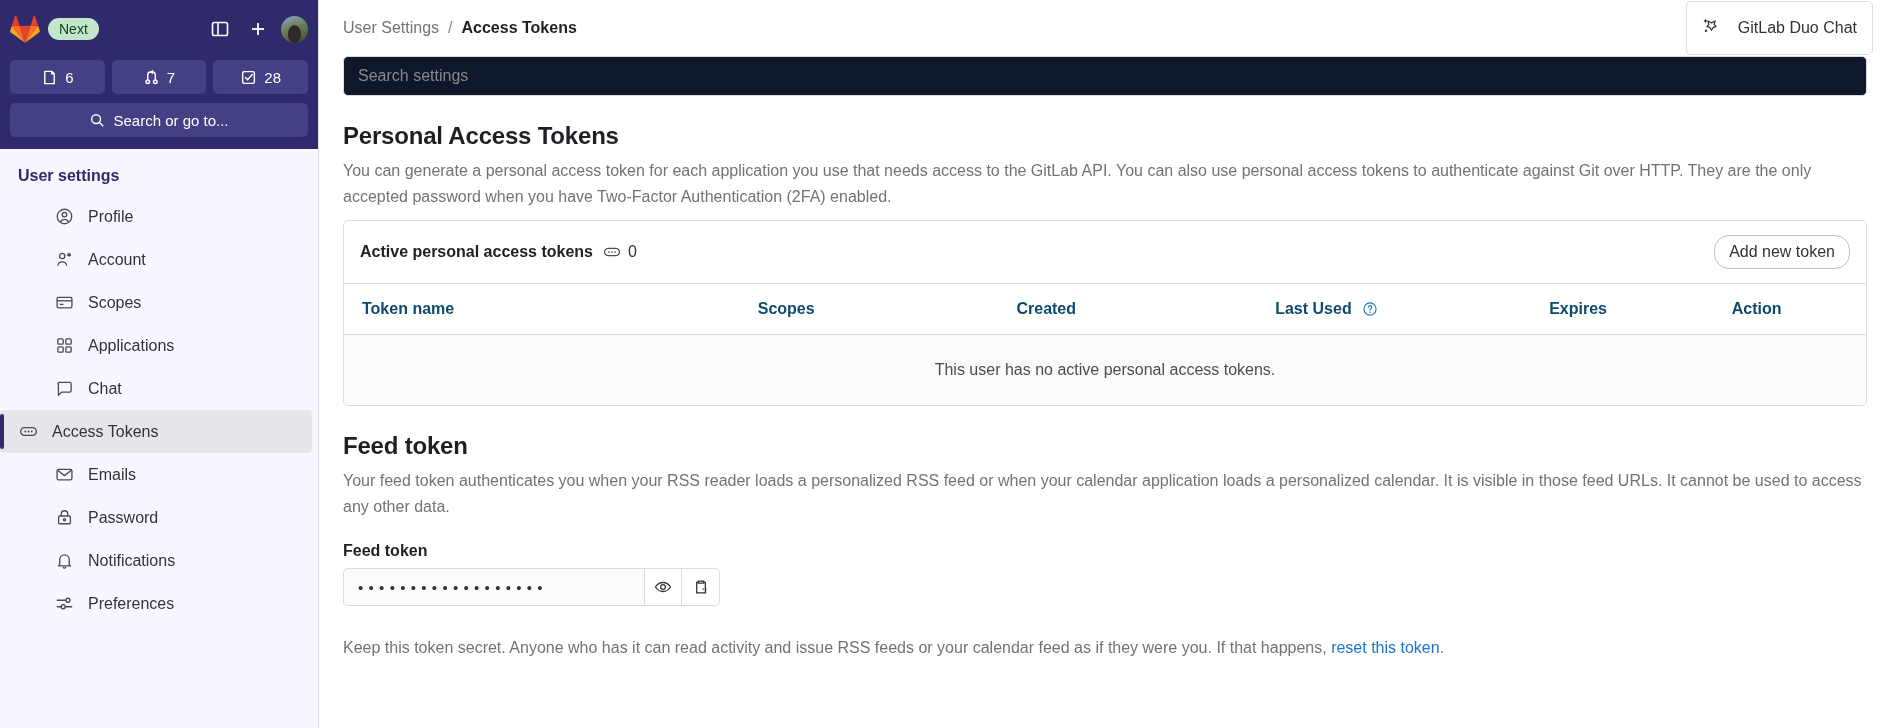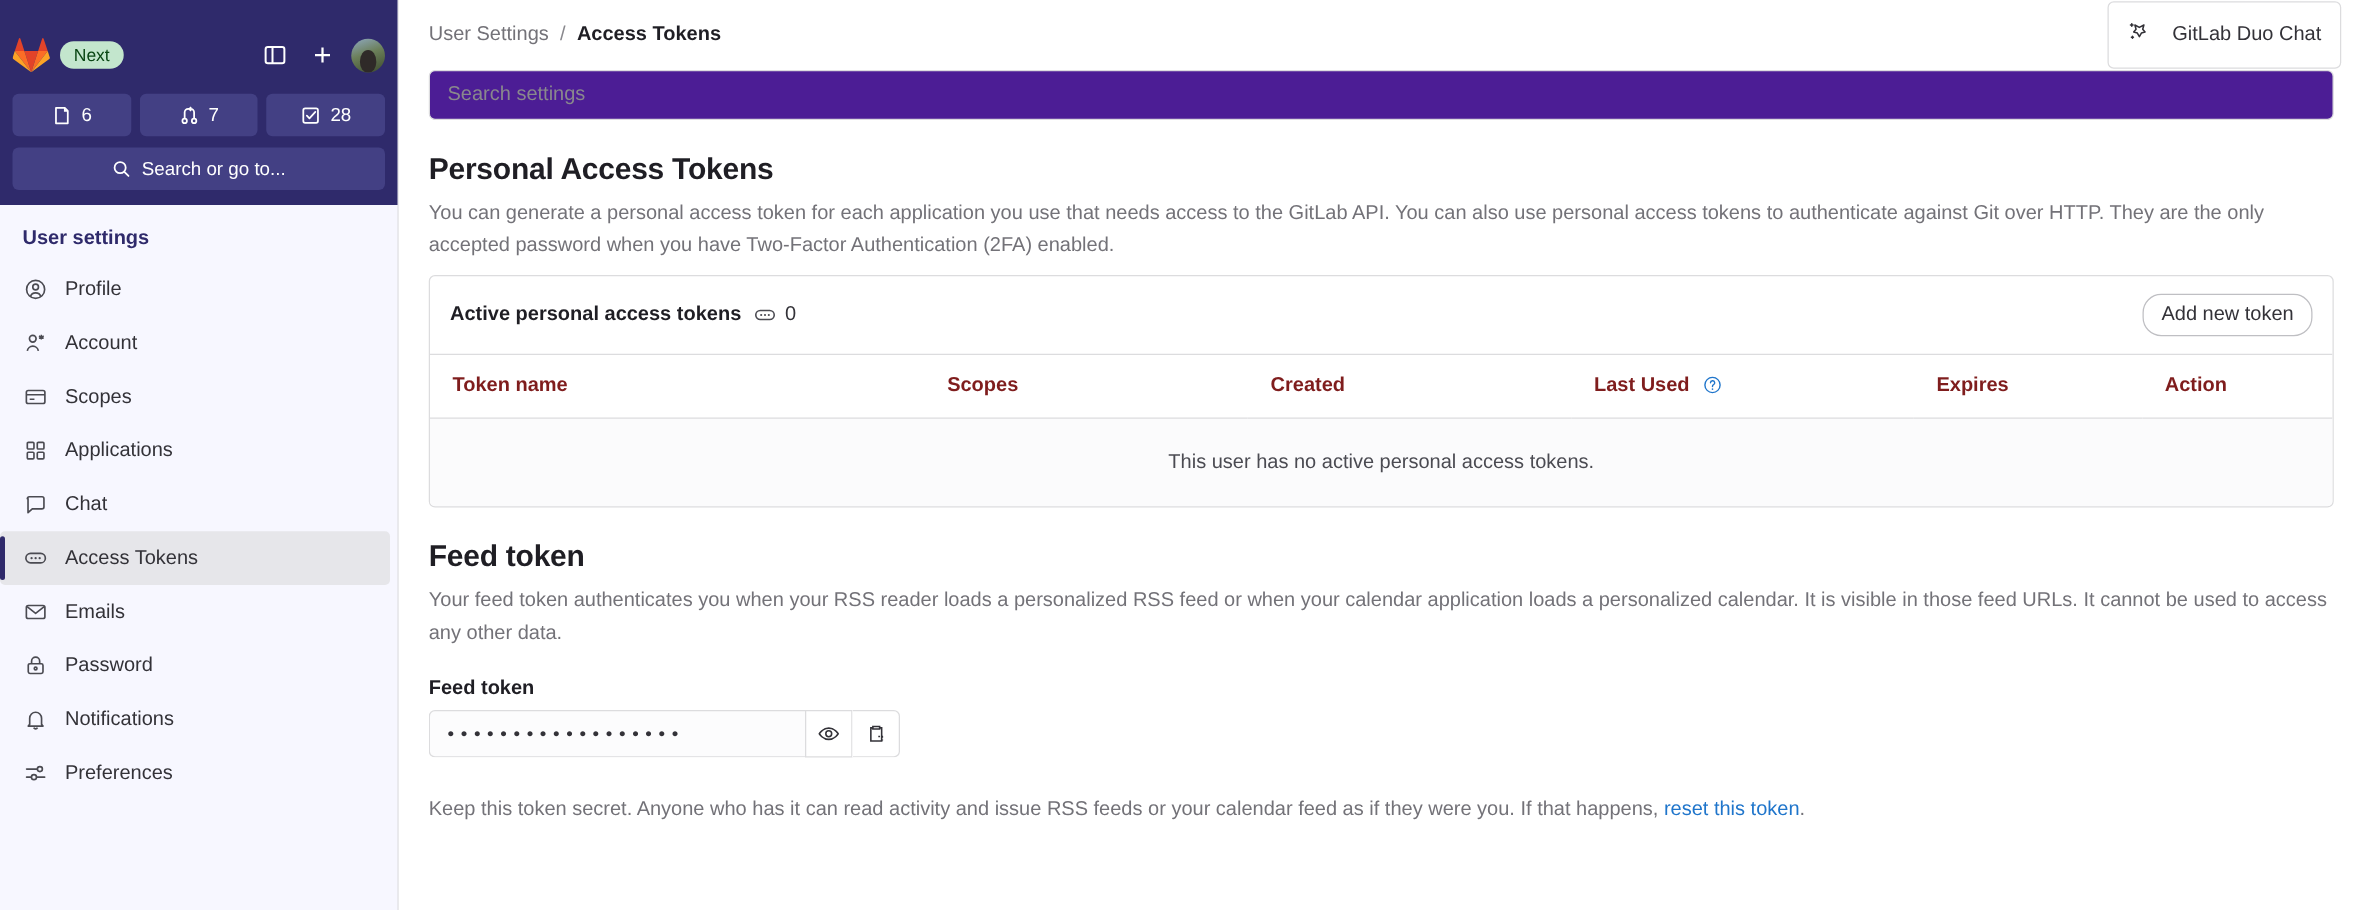--- a/index.html
+++ b/index.html
@@ -13,21 +13,21 @@
 
   
   .sidebar {
     width: 319px; min-width: 319px; height: 728px;
     background: #f7f7ff;
     display: flex; flex-direction: column;
     border-right: 1px solid #dcdcde;
   }
   .sb-top {
     background: #2f2a6b;
-    padding: 23px 10px 12px 10px;
+    padding: 8px 10px 12px 10px;
   }
   .sb-row1 {
     display: flex; align-items: center; gap: 8px;
     height: 42px;
   }
   .gl-logo { width: 30px; height: 30px; flex: none; }
   .next-badge {
     background: #c3e6cd; color: #0a4714;
     font-size: 14px; font-weight: 400;
     padding: 2px 11px; border-radius: 12px;
@@ -67,20 +67,21 @@
   .sb-scroll { flex: 1; overflow: hidden; padding-top: 12px; }
   .sb-title {
     font-size: 16px; font-weight: 700; color: #2f2a6b;
     padding: 6px 18px 10px 18px;
   }
   .nav-item {
     display: flex; align-items: center; gap: 14px;
     height: 43px; padding: 0 16px 0 18px;
     color: #333238; font-size: 16px; cursor: pointer;
     position: relative;
+    margin-left: 36px;
   }
   .nav-item .ic { width: 20px; height: 20px; flex: none;
     display: flex; align-items: center; justify-content: center; color: #4b4b52; }
   .nav-item.active { background: #e6e6ea; border-radius: 4px; margin: 0 6px 0 0; }
   .nav-item.active::before {
     content: ""; position: absolute; left: 0; top: 4px; bottom: 4px;
     width: 4px; border-radius: 2px; background: #2f2a6b;
   }
 
   
@@ -98,21 +99,21 @@
     display: flex; align-items: center; gap: 17px;
     height: 54px; padding: 0 15px;
     border: 1px solid #dcdcde; border-radius: 5px;
     background: #fff; color: #333238; font-size: 16px; cursor: pointer; text-align: center;
   }
 
   .content { padding: 0 24px 0 24px; flex: 1; overflow: hidden; }
   .search-settings {
     width: 100%; height: 40px;
     border: 1px solid #dcdcde; border-radius: 5px;
-    background: #4c1d95; color: #89888d;
+    background: #0f172a; color: #89888d;
     font-size: 16px; padding: 0 14px;
     font-family: "Liberation Sans", sans-serif;
   }
   .search-settings::placeholder { color: #89888d; }
 
   h2.sect {
     font-size: 24px; font-weight: 700; color: #1f1e24;
     margin-top: 26px; letter-spacing: -0.2px;
   }
   p.sect-desc {
@@ -133,21 +134,21 @@
   .card-head-title { font-size: 16px; font-weight: 700; color: #1f1e24; }
   .badge-count { display: flex; align-items: center; gap: 7px; color: #333238; font-size: 16px; }
   .head-spacer { flex: 1; }
   .btn {
     border: 1px solid #bfbfc3; border-radius: 15px; background: #fff;
     color: #333238; font-size: 16px; padding: 7px 14px; cursor: pointer;
     font-family: "Liberation Sans", sans-serif;
   }
   table.tok { width: 100%; border-collapse: collapse; }
   table.tok th {
-    text-align: left; font-size: 16px; font-weight: 700; color: #7f1d1d;
+    text-align: left; font-size: 16px; font-weight: 700; color: #0c4a6e;
     padding: 16px 10px 16px 18px; border-bottom: 1px solid #dcdcde;
     white-space: nowrap;
   }
   table.tok th .help { margin-left: 6px; vertical-align: -3px; }
   table.tok td.empty {
     text-align: center; color: #4b4b52; font-size: 16px;
     padding: 26px 10px; background: #fbfbfc;
   }
 
   .field-label { font-size: 16px; font-weight: 700; color: #1f1e24; margin-top: 22px; }

